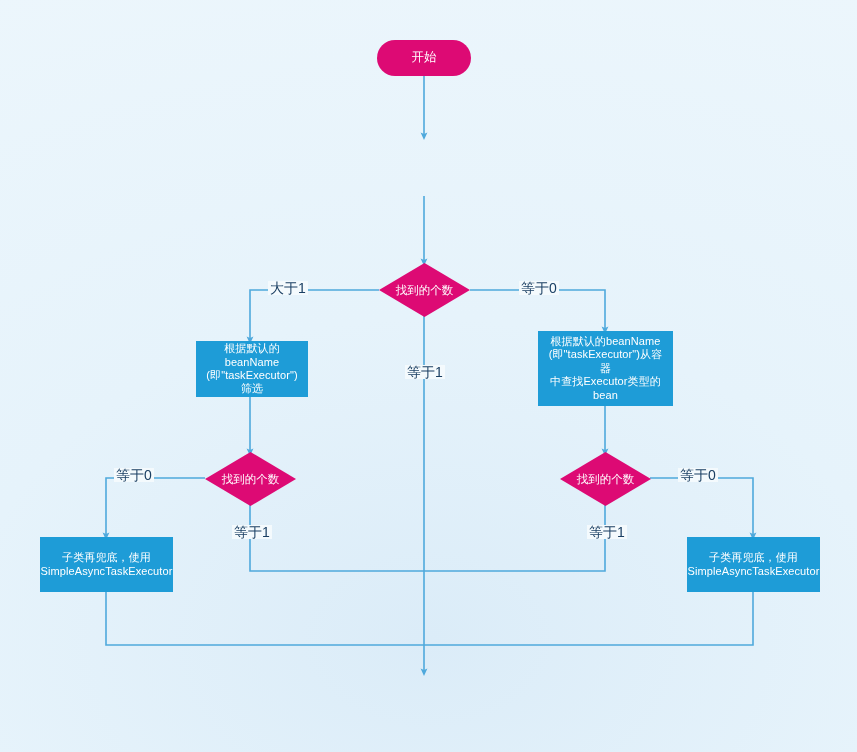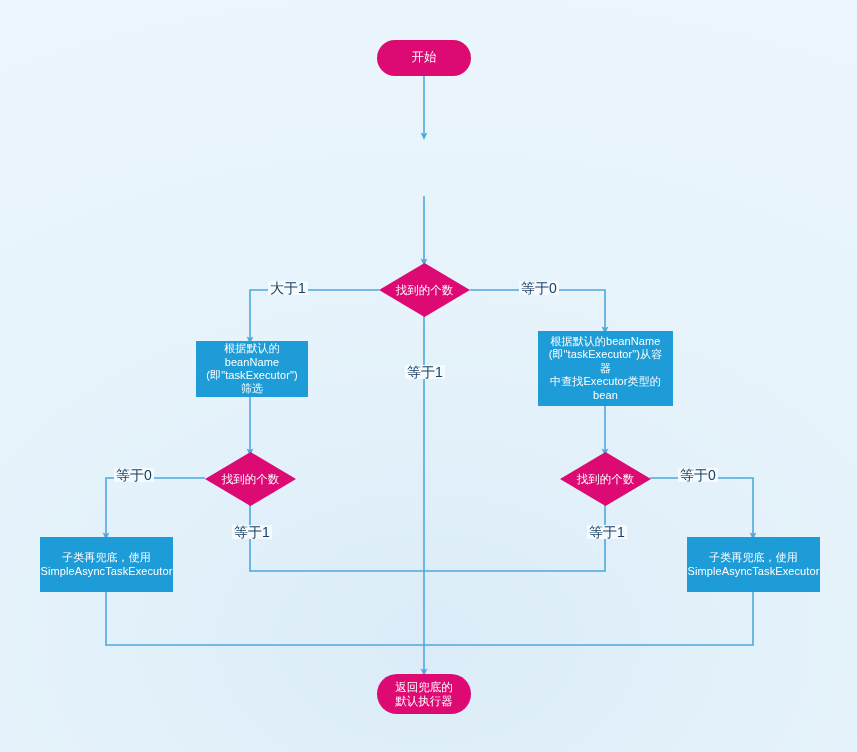--- a/index.html
+++ b/index.html
@@ -184,22 +184,20 @@
     <div class="decision-shape"></div>
     <div class="decision-label">找到的个数</div>
   </div>
 
   <div class="node process" style="left:40px; top:537px; width:133px; height:55px;">子类再兜底，使用
 SimpleAsyncTaskExecutor</div>
 
   <div class="node process" style="left:687px; top:537px; width:133px; height:55px;">子类再兜底，使用
 SimpleAsyncTaskExecutor</div>
 
-  <div class="node terminator" style="left:377px; top:674px; width:94px; height:40px; font-size:11.5px;">返回兜底的
-默认执行器</div>
 
   <div class="edge-label" style="left:268px; top:281px;">大于1</div>
 
   <div class="edge-label" style="left:519px; top:281px;">等于0</div>
 
   <div class="edge-label" style="left:405px; top:365px;">等于1</div>
 
   <div class="edge-label" style="left:114px; top:468px;">等于0</div>
 
   <div class="edge-label" style="left:232px; top:525px;">等于1</div>

